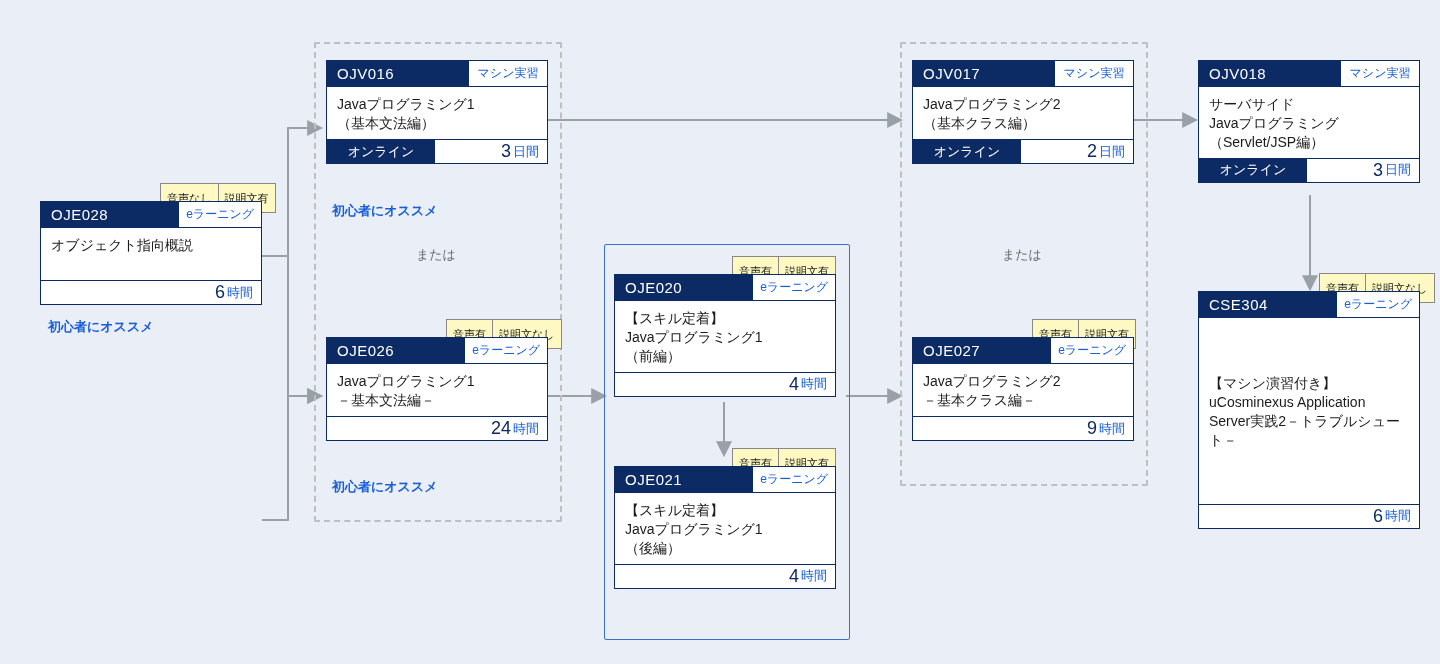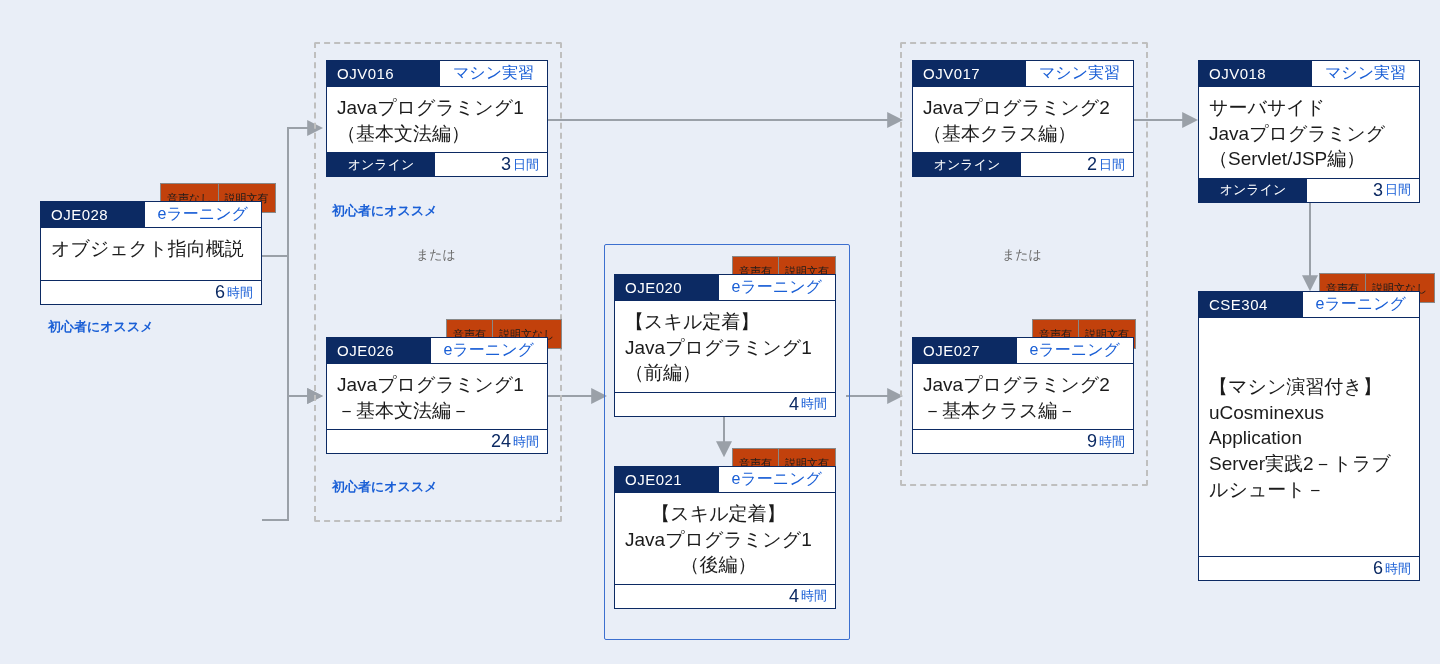--- a/index.html
+++ b/index.html
@@ -65,36 +65,36 @@
     flex: 1;
     display: flex;
     align-items: center;
     padding: 0 10px;
     font-size: 15px;
     letter-spacing: 0.5px;
   }
   .header .tag {
     background: var(--panel-bg);
     color: var(--blue-bright);
-    font-size: 16px;
+    font-size: 12px;
     display: flex;
     align-items: center;
-    padding: 0 13px;
+    padding: 0 7px;
     min-width: 78px;
     justify-content: center;
   }
   .body {
     padding: 8px 10px 6px 10px;
     min-height: 52px;
     display: flex;
     align-items: flex-start;
     background: #fff;
   }
   .body .title {
-    font-size: 19px;
+    font-size: 14px;
     line-height: 1.35;
     color: var(--black);
   }
   .footer {
     display: flex;
     align-items: stretch;
     height: 24px;
     border-top: 1.5px solid var(--navy);
   }
   .footer .mode {
@@ -140,21 +140,21 @@
   .or-label {
     position: absolute;
     color: var(--grey-text);
     font-size: 13px;
   }
   .flags {
     position: absolute;
     display: flex;
     border: 1px solid #888;
     font-size: 11px;
-    background: #c2410c;
+    background: #fef9c3;
     height: 30px;
   }
   .flags span {
     padding: 1px 6px;
     display: flex; align-items: center;
   }
   .flags .sep {
     width: 1px; background: #888; padding: 0;
   }
 
@@ -294,21 +294,21 @@
         <span class="unit">時間</span>
       </div>
     </div>
   </div>
 
   <div class="flags" style="left:732px; top:448px;">
     <span>音声有</span>
     <span class="sep"></span>
     <span>説明文有</span>
   </div>
-  <div class="card" style="left:614px; top:466px;text-align:center;">
+  <div class="card" style="left:614px; top:466px;">
     <div class="header">
       <div class="code">OJE021</div>
       <div class="tag">eラーニング</div>
     </div>
     <div class="body">
       <div class="title">【スキル定着】<br>Javaプログラミング1<br>（後編）</div>
     </div>
     <div class="footer no-mode">
       <div class="dur">
         <span class="num">4</span>

